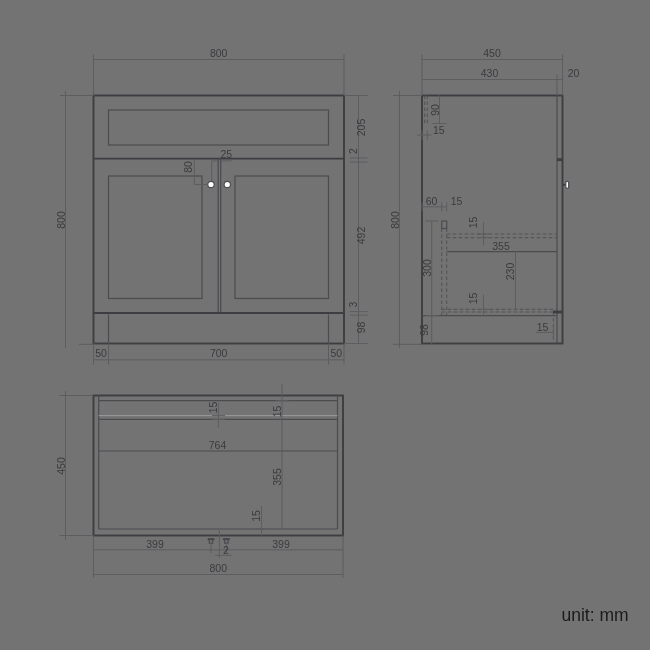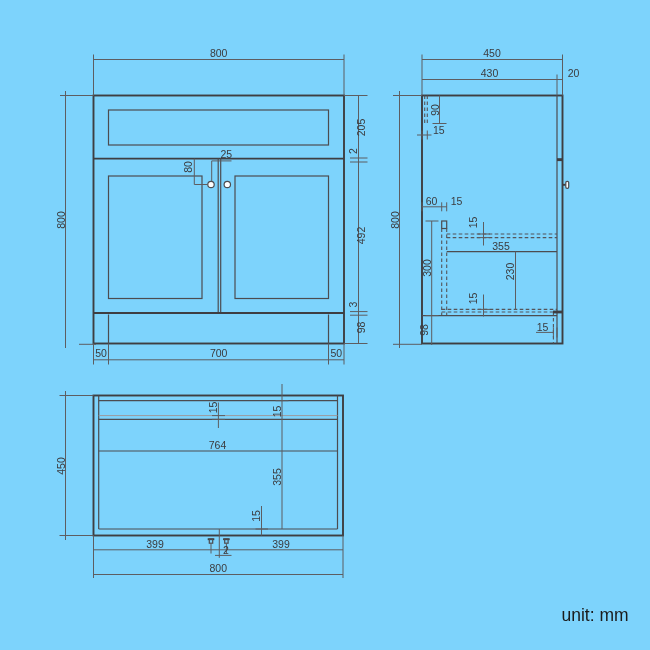--- a/index.html
+++ b/index.html
@@ -1,16 +1,16 @@
 <!DOCTYPE html>
 <html><head>
 <meta charset="utf-8">
 <style>
   html,body{margin:0;padding:0;background:#ffffff;}
-  #canvas{position:relative;width:650px;height:650px;background:#7dd3fc;overflow:hidden;
+  #canvas{position:relative;width:650px;height:650px;background:#737373;overflow:hidden;
           font-family:"Liberation Sans",sans-serif;}
   svg{position:absolute;left:0;top:0;}
   .s2{stroke:#3e3e42;stroke-width:1.9;fill:none;}
   .s1{stroke:#4c4c50;stroke-width:1.2;fill:none;}
   .lt{stroke:#9a9a9e;stroke-width:1;fill:none;}
   .sd{stroke:#55555a;stroke-width:1.1;fill:none;stroke-dasharray:3.6 2.4;}
   .dm{stroke:#5d5d61;stroke-width:1;fill:none;}
   .knob{stroke:#4c4c50;stroke-width:1.2;fill:#ffffff;}
   .dark{fill:#3e3e42;stroke:none;}
   text.t{font-family:"Liberation Sans",sans-serif;font-size:10.5px;fill:#3b3b3e;}

